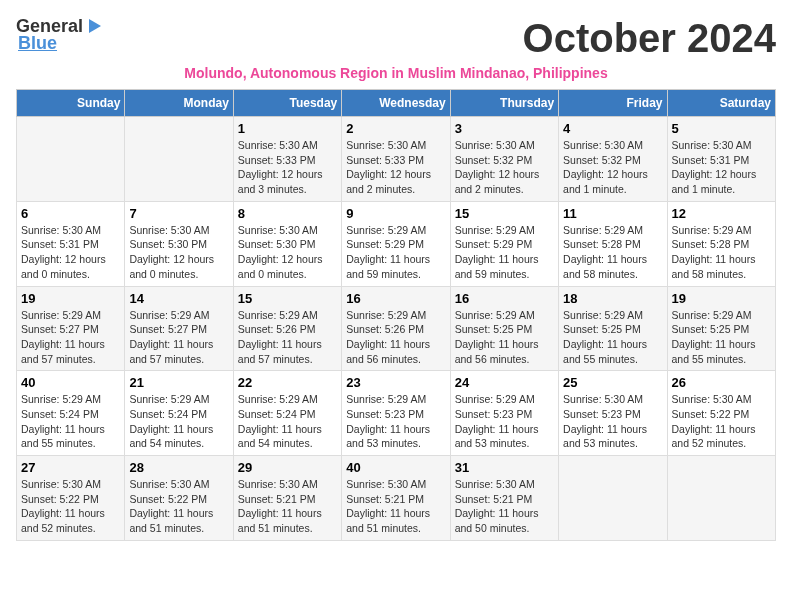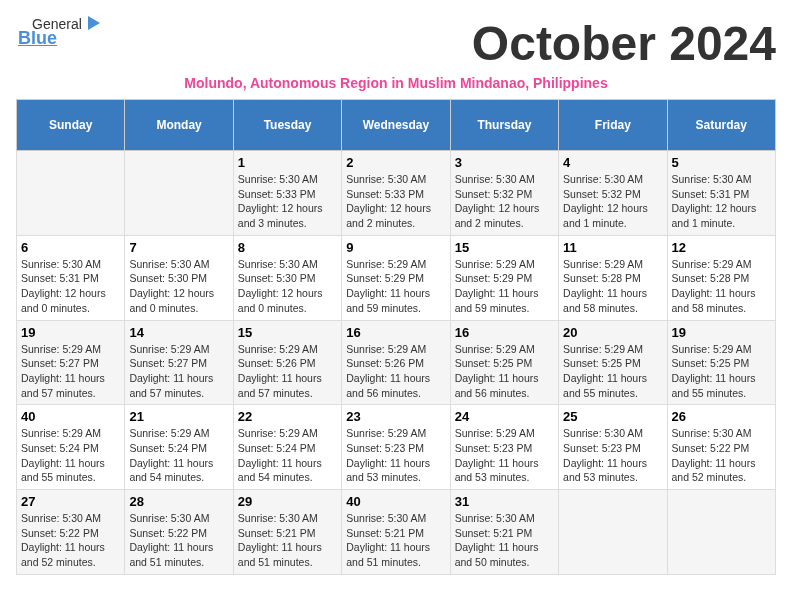--- a/index.html
+++ b/index.html
@@ -15,21 +15,21 @@
       align-items: flex-start;
       justify-content: space-between;
       margin-bottom: 4px;
     }
     .logo {
       display: flex;
       flex-direction: column;
       align-items: flex-start;
     }
     .month-title {
-      font-size: 48px;
+      font-size: 40px;
       font-weight: bold;
       color: #333;
       text-align: right;
     }
     .subtitle {
       text-align: center;
       font-size: 14px;
       font-weight: bold;
       color: #ec4899;
       margin-bottom: 8px;
@@ -37,22 +37,22 @@
     table {
       width: 100%;
       border-collapse: collapse;
       font-size: 11px;
     }
     thead tr {
       background-color: #3a7abf;
       color: #fff;
     }
     thead th {
-      padding: 18px 4px;
-      text-align: center;
+      padding: 6px 4px;
+      text-align: right;
       font-size: 12px;
       font-weight: bold;
       border: 1px solid #ccc;
     }
     tbody tr {
       border: 1px solid #ddd;
     }
     tbody td {
       vertical-align: top;
       padding: 4px;
@@ -80,21 +80,21 @@
     .empty-cell {
       background: #f5f5f5;
     }
   </style>
 </head>
 <body>
 
 <div class="header-top">
   <div class="logo">
     <div style="display:flex; align-items:center;">
-      <span style="font-size:14px; font-weight:normal; color:#333;margin-left:16px;">General</span>
+      <span style="font-size:18px; font-weight:bold; color:#333;">General</span>
       <svg width="18" height="18" viewBox="0 0 18 18" style="margin-left:2px; margin-top:-2px;">
         <polygon points="4,2 16,9 4,16" fill="#4a90d9"></polygon>
       </svg>
     </div>
     <span style="font-size:18px; font-weight:bold; color:#4a90d9; margin-top:-4px; margin-left:2px;text-decoration:underline;">Blue</span>
   </div>
   <div class="month-title">October 2024</div>
 </div>
 
 <div class="subtitle">Molundo, Autonomous Region in Muslim Mindanao, Philippines</div>
@@ -232,21 +232,21 @@
 and 56 minutes.</div>
         </td>
         <td>
           <span class="day-number">16</span>
           <div class="day-info" style="white-space: pre-line;">Sunrise: 5:29 AM
 Sunset: 5:25 PM
 Daylight: 11 hours
 and 56 minutes.</div>
         </td>
         <td>
-          <span class="day-number">20</span>
+          <span class="day-number">18</span>
           <div class="day-info" style="white-space: pre-line;">Sunrise: 5:29 AM
 Sunset: 5:25 PM
 Daylight: 11 hours
 and 55 minutes.</div>
         </td>
         <td>
           <span class="day-number">19</span>
           <div class="day-info" style="white-space: pre-line;">Sunrise: 5:29 AM
 Sunset: 5:25 PM
 Daylight: 11 hours

